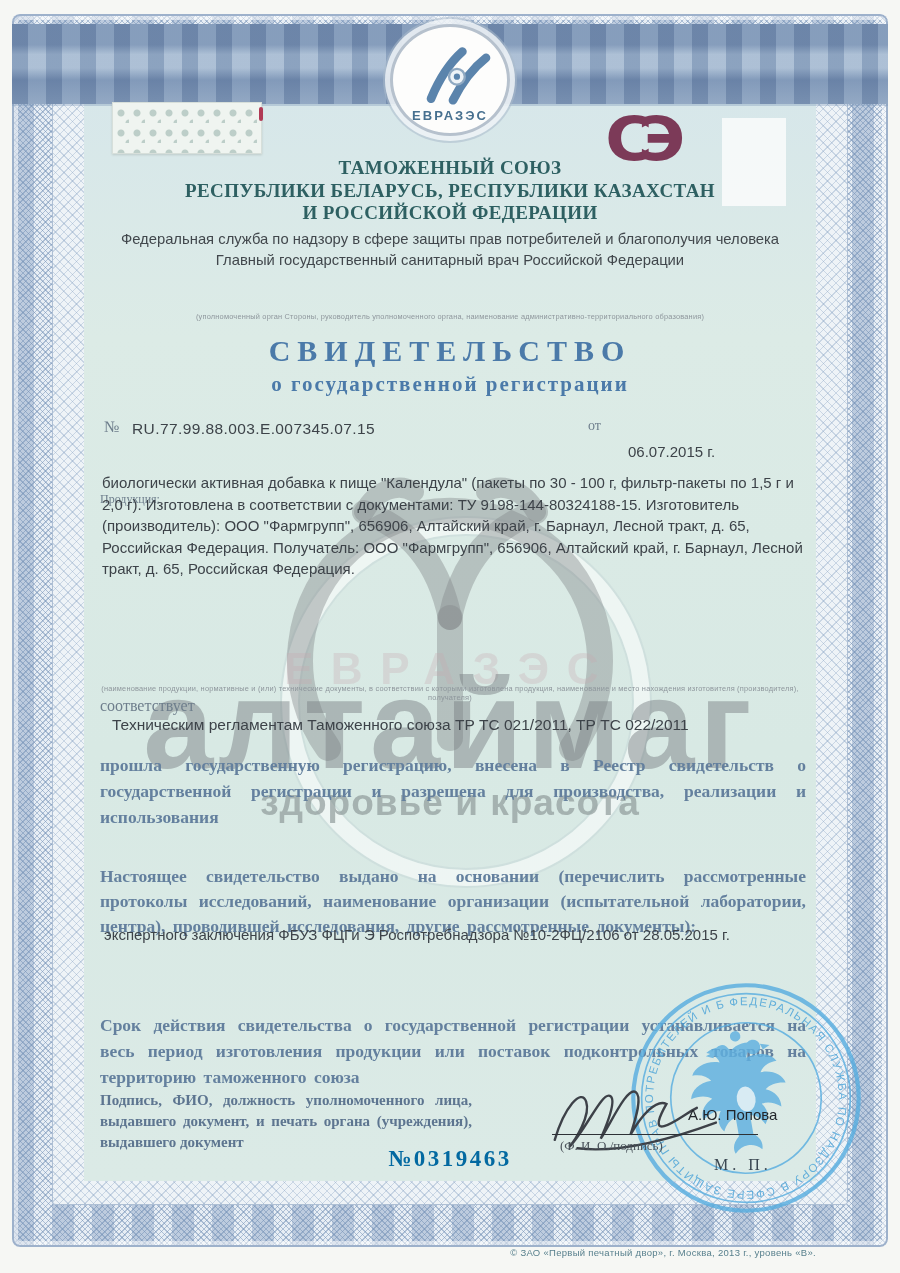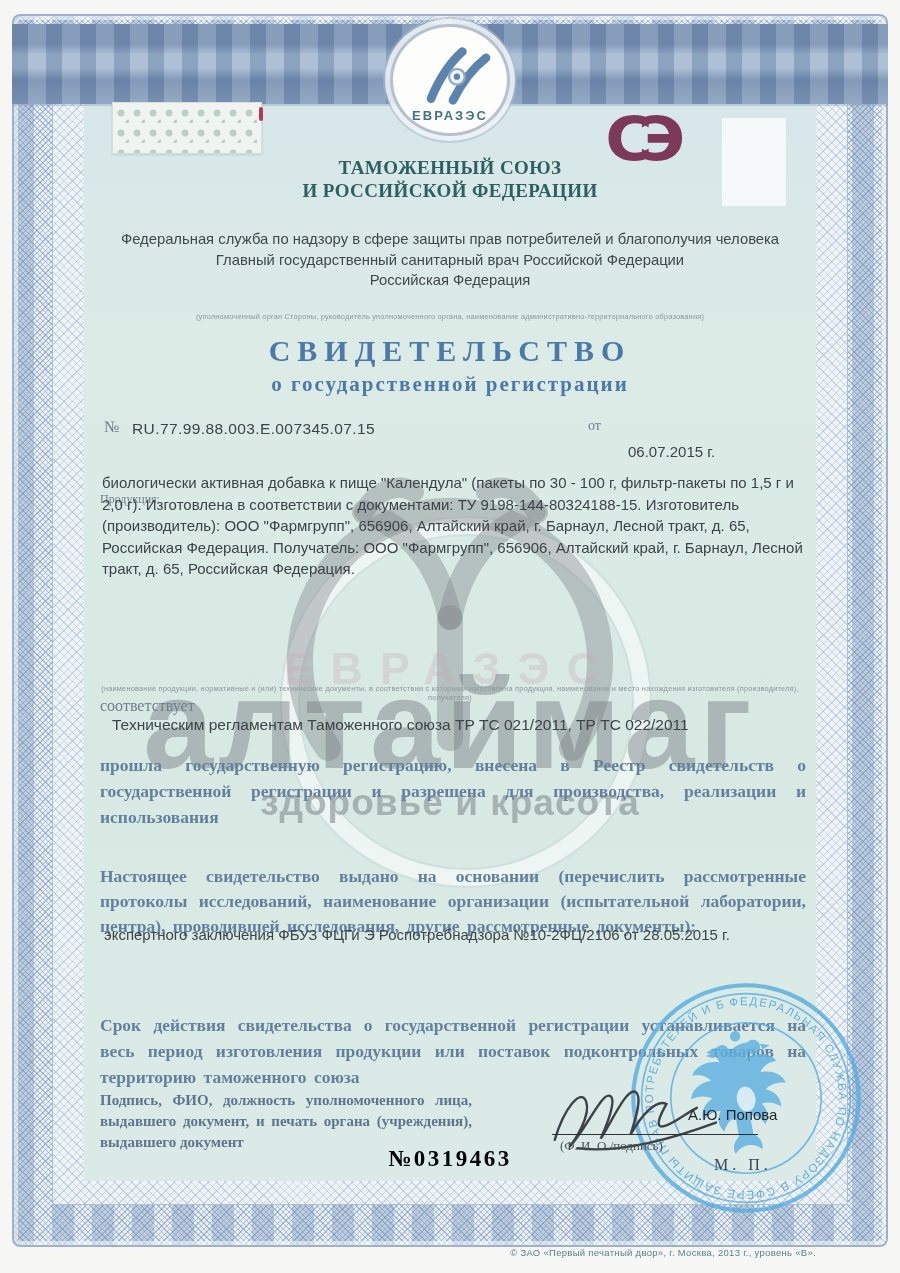--- a/index.html
+++ b/index.html
@@ -65,21 +65,21 @@
   .prod-text{top:472px;left:102px;width:704px;font-size:15px;line-height:21.5px;}
   .compl-intro{top:697px;left:100px;font-size:16px;}
   .compl-reg{top:716px;left:112px;font-size:15.5px;}
   .serif-para{font-family:"Liberation Serif",serif;font-weight:bold;color:#64809e;font-size:17.5px;line-height:26px;text-align:justify;word-spacing:3px;}
   .p-passed{top:752px;left:100px;width:706px;}
   .p-usage{top:818px;left:104px;width:702px;font-size:15px;line-height:21.5px;}
   .p-basis-intro{top:864px;left:100px;width:706px;line-height:25px;}
   .p-basis{top:926px;left:104px;width:702px;font-size:15px;}
   .p-validity{top:1012px;left:100px;width:706px;}
   .sign-label{top:1090px;left:100px;width:372px;font-family:"Liberation Serif",serif;font-weight:bold;color:#5d7590;font-size:15px;line-height:21px;text-align:justify;}
-  .serial{top:1146px;left:84px;right:84px;text-align:center;font-family:"Liberation Serif",serif;font-weight:bold;font-size:23px;letter-spacing:2.5px;color:#000000;z-index:5;}
+  .serial{top:1146px;left:84px;right:84px;text-align:center;font-family:"Liberation Serif",serif;font-weight:bold;font-size:23px;letter-spacing:2.5px;color:#0369a1;z-index:5;}
   
   .wm{position:absolute;z-index:2;pointer-events:none;}
   .wm-ring{left:282px;top:518px;width:336px;height:336px;border-radius:50%;border:16px solid rgba(255,255,255,.55);box-shadow:0 0 0 2px rgba(190,205,210,.35), inset 0 0 0 2px rgba(190,205,210,.35);}
   .wm-evrazes{left:84px;right:84px;top:644px;text-align:center;font-weight:bold;font-size:44px;letter-spacing:.4em;color:rgba(198,168,176,.30);}
   .wm-brand{left:40px;right:40px;top:652px;text-align:center;font-weight:bold;font-size:126px;letter-spacing:5px;color:rgba(122,128,131,.48);font-family:"Liberation Sans",sans-serif;}
   .wm-tagline{left:84px;right:84px;top:782px;text-align:center;font-weight:bold;font-size:37px;letter-spacing:1px;color:rgba(140,152,152,.68);}
   
   .stamp{position:absolute;left:626px;top:978px;z-index:5;opacity:.82;transform:rotate(-10deg);pointer-events:none;}
   .signature{position:absolute;left:545px;top:1072px;z-index:6;transform:rotate(-4deg);}
   .sig-line{position:absolute;left:552px;top:1134px;width:206px;border-top:1.6px solid #2d3136;z-index:6;}
@@ -126,26 +126,26 @@
   </div>
 
   <div class="sticker">
       <div class="sticker-mark"></div>
     </div>
   <div class="se-paper"></div>
   <div class="se-logo">СЭ</div>
 
   <div class="center header-lines">
     <div>ТАМОЖЕННЫЙ СОЮЗ</div>
+    <div>РЕСПУБЛИКИ БЕЛАРУСЬ, РЕСПУБЛИКИ КАЗАХСТАН</div>
     <div>И РОССИЙСКОЙ ФЕДЕРАЦИИ</div>
   </div>
   <div class="center authority">
     <div>Федеральная служба по надзору в сфере защиты прав потребителей и благополучия человека</div>
     <div>Главный государственный санитарный врач Российской Федерации</div>
-    <div>Российская Федерация</div>
   </div>
   <div class="center caption cap1">(уполномоченный орган Стороны, руководитель уполномоченного органа, наименование административно-территориального образования)</div>
 
   <div class="center title-main">СВИДЕТЕЛЬСТВО</div>
   <div class="center title-sub">о государственной регистрации</div>
 
   <div class="abs num-row" style="position:absolute;">
     <span class="lbl-serif" style="position:absolute;left:4px;top:0;font-size:16px;">№</span>
     <span class="dark" style="position:absolute;left:32px;top:2px;font-size:15.5px;letter-spacing:.4px;">RU.77.99.88.003.Е.007345.07.15</span>
     <span class="lbl-serif" style="position:absolute;left:488px;top:0;font-size:14px;">от</span>

